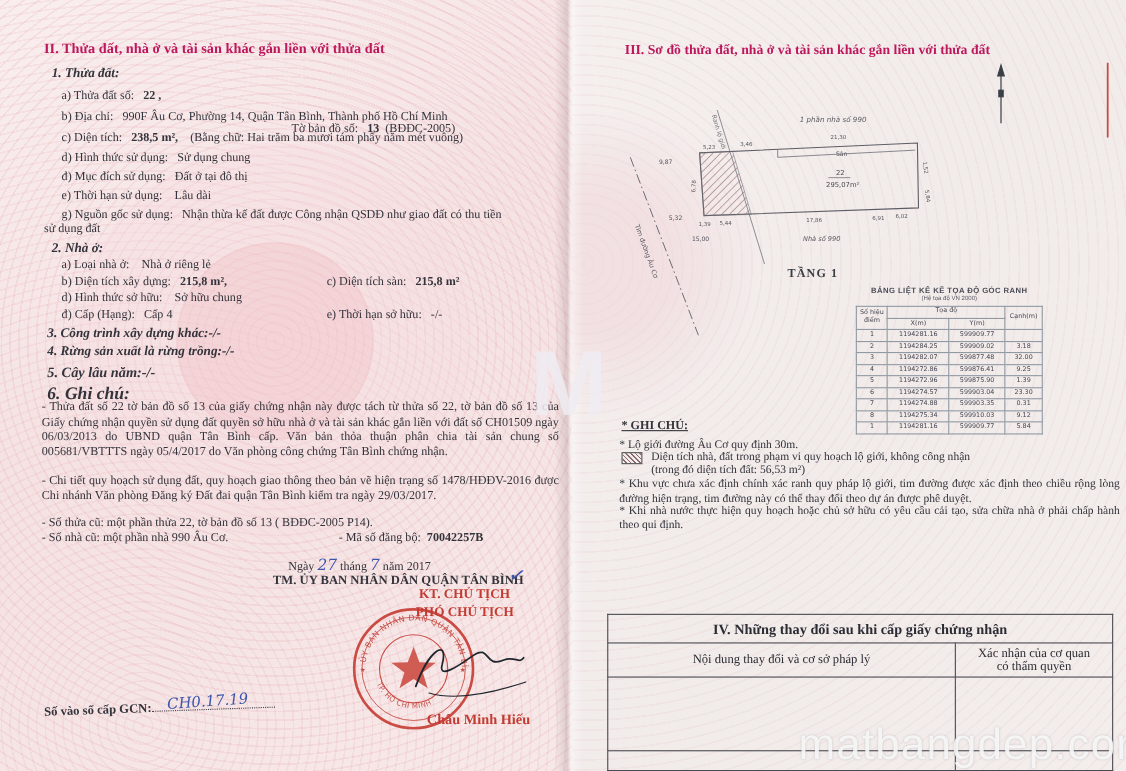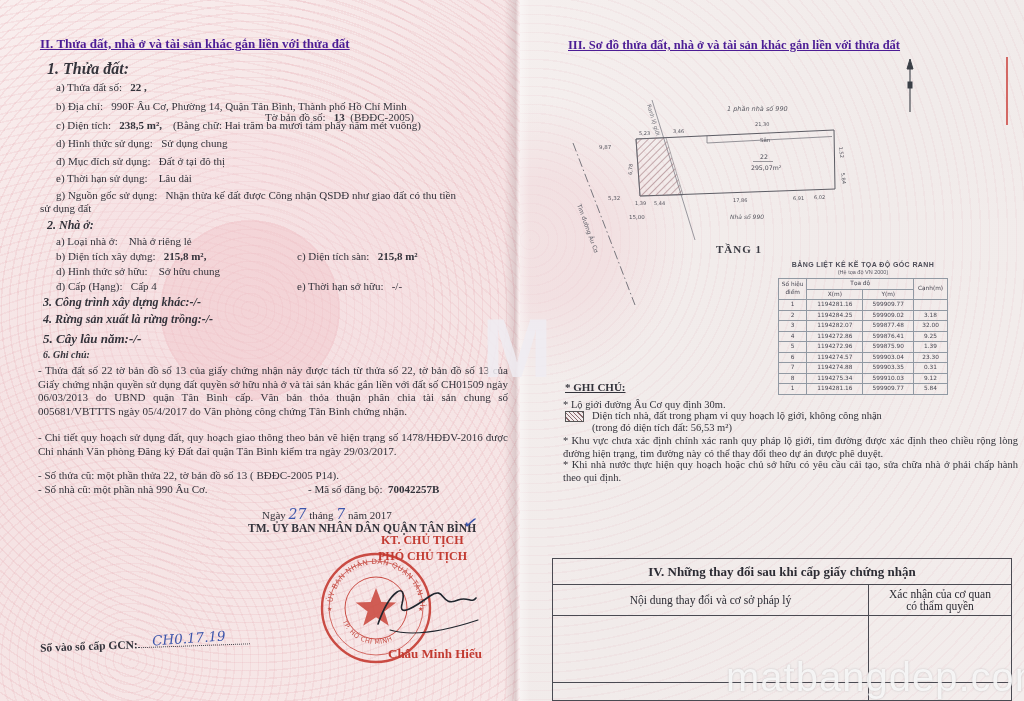--- a/index.html
+++ b/index.html
@@ -19,21 +19,21 @@
       linear-gradient(120deg, #f5efee, #f1ebea 50%, #f3edec);}
   .fold{left:504px;top:0;width:26px;height:701px;
     background:linear-gradient(90deg, transparent, rgba(120,90,95,0.20) 45%, rgba(255,255,255,0.45) 58%, transparent);}
   .ln{position:absolute;white-space:nowrap;font:11px/1.25 "Liberation Serif", serif;color:#33333b;}
   .b{font-weight:bold;}
   .bi{font-weight:bold;font-style:italic;}
   .para{position:absolute;font:11px/13.6px "Liberation Serif", serif;color:#33333b;text-align:justify;}
   .red{color:#c23b32;}
   .ink{color:#3c55ab;}
   .hand{font-style:italic;font-family:"DejaVu Serif", serif;}
-  .title2{font:bold 13px/1.2 "Liberation Serif", serif;color:#4c1d95;text-decoration:underline;}
+  .title2{font:bold 13px/1.2 "Liberation Serif", serif;color:#be185d;}
   .dotted{display:inline-block;border-bottom:1.5px dotted #44444c;width:112px;height:9px;}
   .ctable-title{font:bold 7px/1.2 "Liberation Sans", sans-serif;color:#4d4d58;text-align:center;letter-spacing:.4px;}
   .ctable-sub{font:5.5px/1.2 "Liberation Sans", sans-serif;color:#5b5b66;text-align:center;}
   table.ct{border-collapse:collapse;width:170px;margin-top:2px;}
   table.ct th, table.ct td{border:0.8px solid #9199a3;font:5.8px/1.3 "DejaVu Sans", sans-serif;
     color:#474752;text-align:center;padding:1px 2px;}
   .gc{font:10.5px/12.6px "Liberation Serif", serif;color:#33333b;}
   .swatch{width:17px;height:9px;border:0.8px solid #555;
     background:repeating-linear-gradient(45deg, transparent 0 2px, #8a6a6d 2px 3px);}
   table.s4{border-collapse:collapse;}
@@ -45,21 +45,21 @@
 </style>
 </head>
 <body>
 
 <div id="doc">
   <div class="abs pg-left"></div>
   <div class="abs pg-right"></div>
   <div class="abs fold"></div>
 
   <div class="ln title2" style="left:40px;top:36px;">II. Thửa đất, nhà ở và tài sản khác gắn liền với thửa đất</div>
-  <div class="ln bi" style="left:47px;top:59px;font-size:16px;">1. Thửa đất:</div>
+  <div class="ln bi" style="left:47px;top:59px;font-size:12px;">1. Thửa đất:</div>
 
   <div class="ln" style="left:56px;top:81px;">
     <span>a) Thửa đất số:</span>&nbsp;&nbsp;
     <span class="b">22 ,</span>
   </div>
   <div class="ln" style="left:265px;top:80px;margin-top:31px;">
     <span>Tờ bản đồ số:</span>&nbsp;&nbsp;
     <span class="b">13</span>&nbsp;
     <span>(BĐĐC-2005)</span>
   </div>
@@ -112,21 +112,21 @@
     <span>Cấp 4</span>
   </div>
   <div class="ln" style="left:297px;top:280px;">
     <span>e) Thời hạn sở hữu:</span>&nbsp;&nbsp;
     <span>-/-</span>
   </div>
 
   <div class="ln bi" style="left:43px;top:295px;font-size:12px;font-style:italic;">3. Công trình xây dựng khác:-/-</div>
   <div class="ln bi" style="left:43px;top:312px;font-size:12px;">4. Rừng sản xuất là rừng trồng:-/-</div>
   <div class="ln bi" style="left:43px;top:331px;font-size:13px;">5. Cây lâu năm:-/-</div>
-  <div class="ln bi" style="left:43px;top:349px;font-size:10px;">6. Ghi chú:</div>
+  <div class="ln bi" style="left:43px;top:349px;font-size:16px;">6. Ghi chú:</div>
 
   <div class="para" style="left:38px;top:364px;width:470px;">- Thửa đất số 22 tờ bản đồ số 13 của giấy chứng nhận này được tách từ thửa số 22, tờ bản đồ số 13 của Giấy chứng nhận quyền sử dụng đất quyền sở hữu nhà ở và tài sản khác gắn liền với đất số CH01509 ngày 06/03/2013 do UBND quận Tân Bình cấp. Văn bản thỏa thuận phân chia tài sản chung số 005681/VBTTTS ngày 05/4/2017 do Văn phòng công chứng Tân Bình chứng nhận.</div>
   <div class="para" style="left:38px;top:431px;width:470px;">- Chi tiết quy hoạch sử dụng đất, quy hoạch giao thông theo bản vẽ hiện trạng số 1478/HĐĐV-2016 được Chi nhánh Văn phòng Đăng ký Đất đai quận Tân Bình kiểm tra ngày 29/03/2017.</div>
   <div class="ln" style="left:38px;top:469px;">- Số thửa cũ: một phần thửa 22, tờ bản đồ số 13 ( BĐĐC-2005 P14).</div>
   <div class="ln" style="left:38px;top:483px;">- Số nhà cũ: một phần nhà 990 Âu Cơ.</div>
   <div class="ln" style="left:308px;top:483px;">
     <span>- Mã số đăng bộ:</span>&nbsp;
     <span class="b">70042257B</span>
   </div>
 

